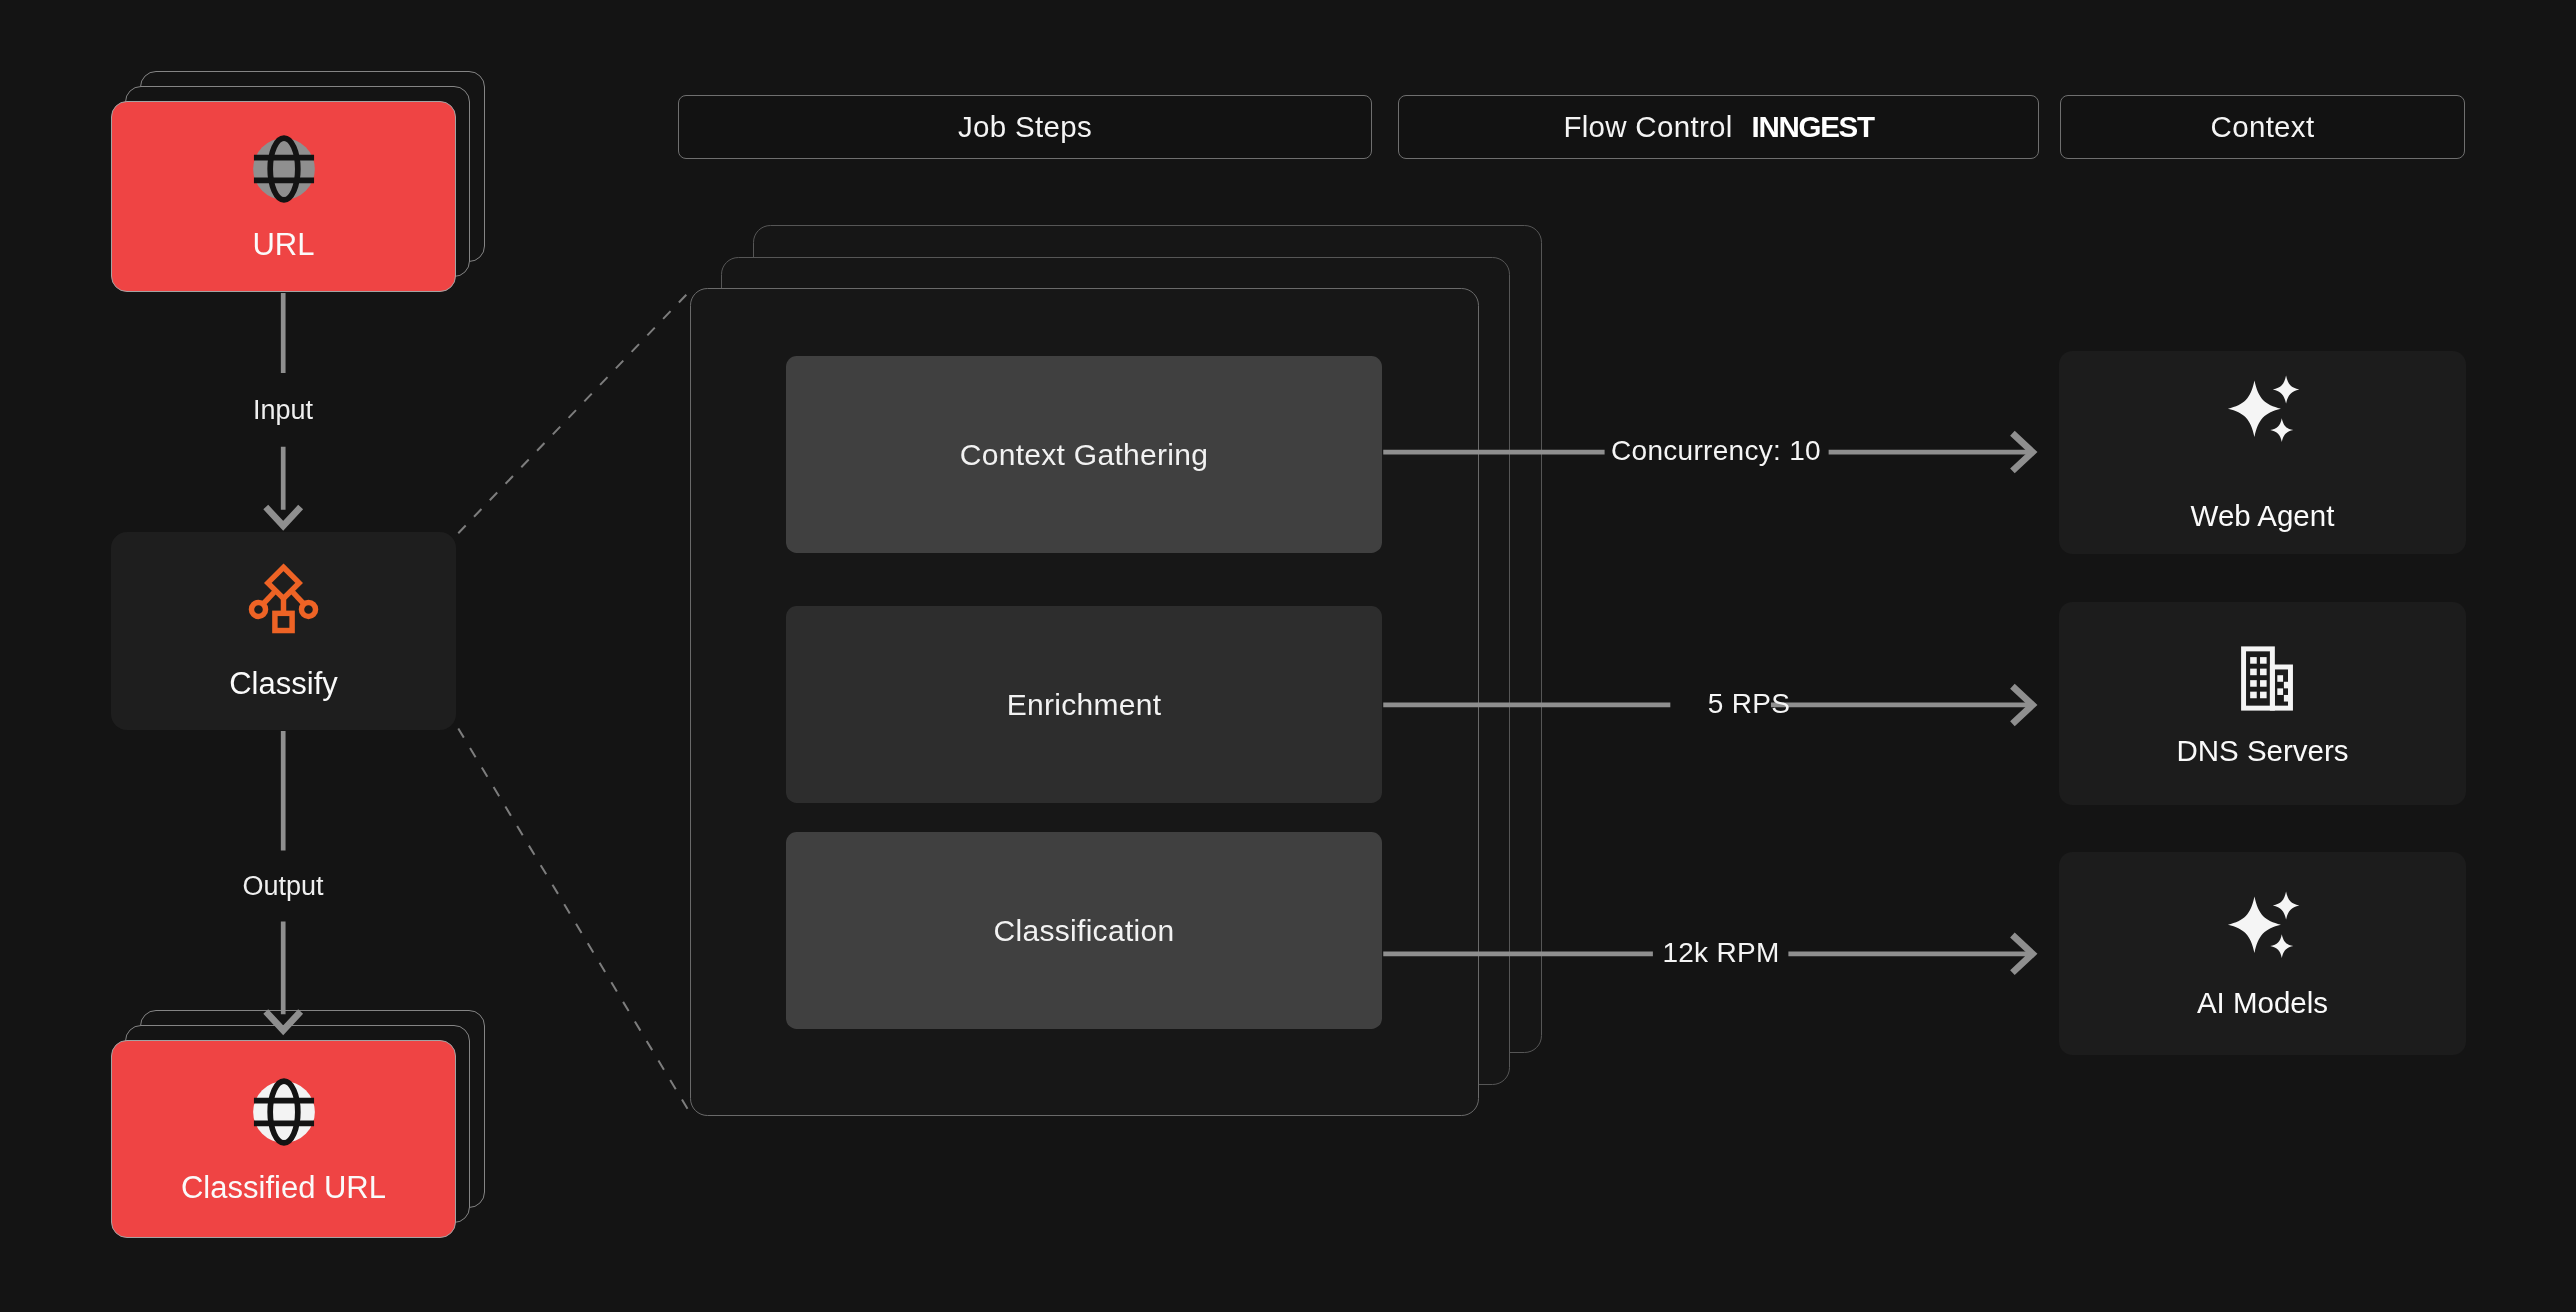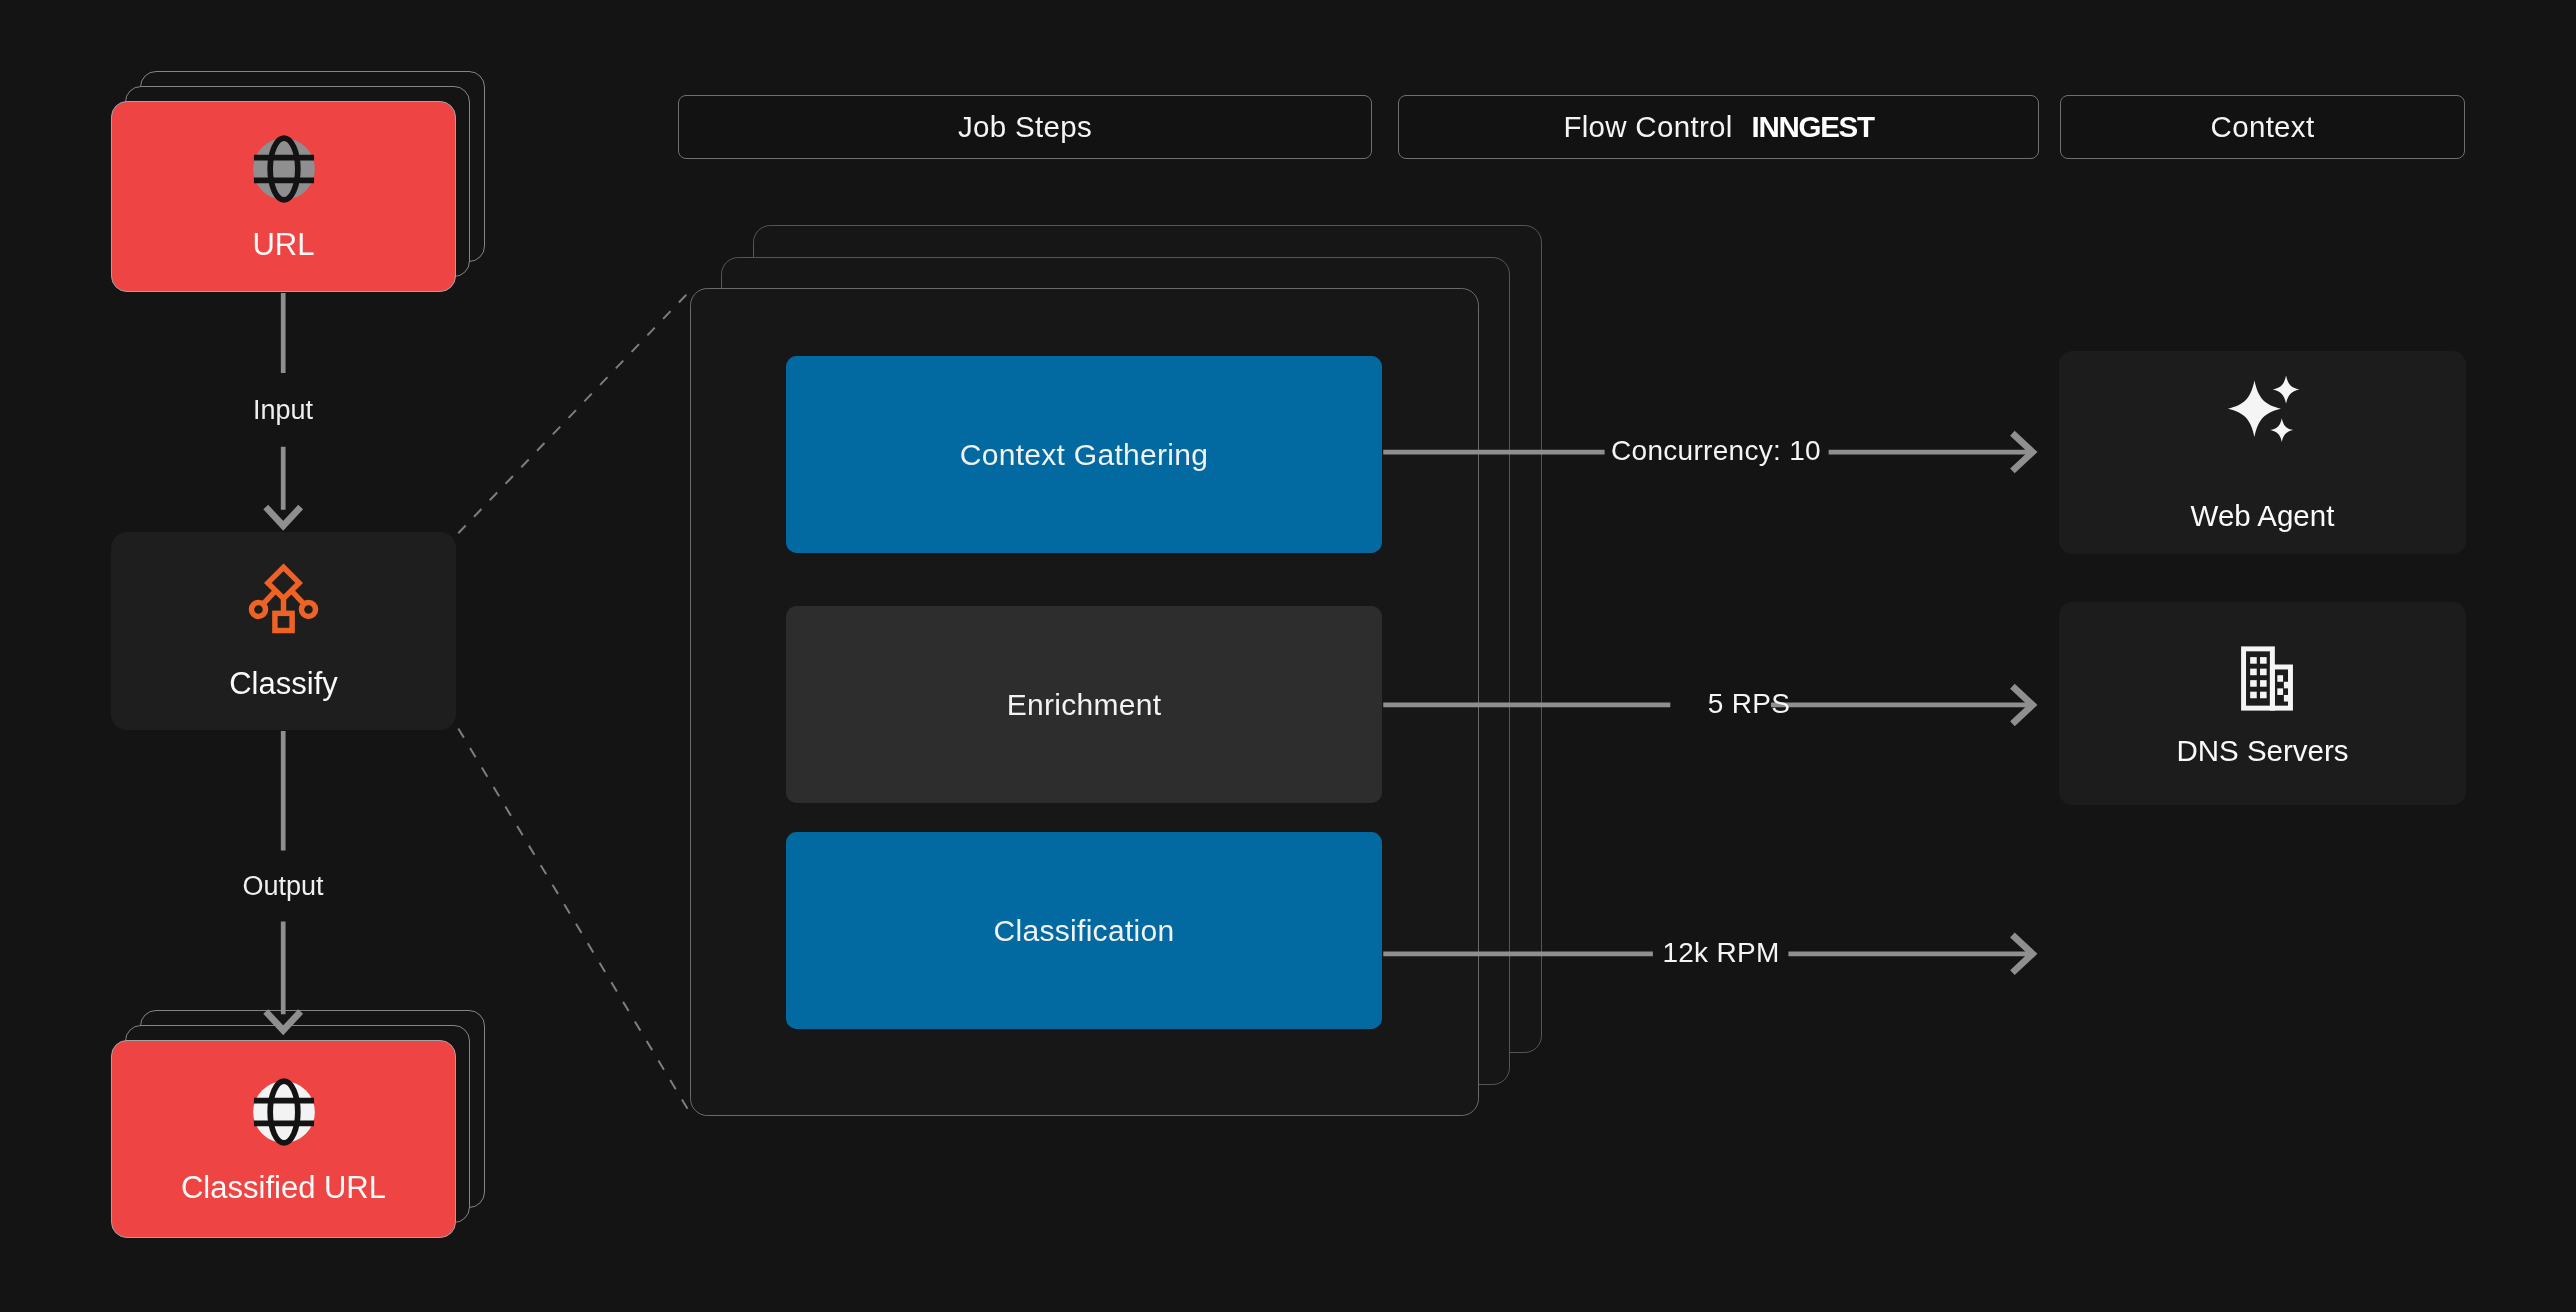--- a/index.html
+++ b/index.html
@@ -25,21 +25,21 @@
              background:#1e1e1e;border-radius:16px;
              display:flex;flex-direction:column;align-items:center;justify-content:center;
              gap:30px;font-size:31px;color:#fafafa;}
 
   
   .bigcard{position:absolute;width:789px;height:828px;box-sizing:border-box;border-radius:17.4px;}
   .bigghost{background:#161616;border:1.3px solid #565656;}
   .bigfront{background:#171717;border:1.3px solid #6a6a6a;}
 
   
-  .step{position:absolute;left:786px;width:596px;height:197px;background:#0369a1;
+  .step{position:absolute;left:786px;width:596px;height:197px;background:#404040;
         border-radius:10.7px;display:flex;align-items:center;justify-content:center;
         font-size:30px;color:#f2f2f2;letter-spacing:0.3px;}
   .step.highlighted{background:#2d2d2d;}
 
   
   .ctxcard{position:absolute;left:2059px;width:407px;height:203px;background:#1c1c1c;
            border-radius:13.4px;display:flex;flex-direction:column;align-items:center;
            justify-content:center;gap:16px;font-size:29.5px;color:#fafafa;}
 
   .overlay{position:absolute;left:0;top:0;pointer-events:none;}
@@ -144,20 +144,28 @@
         <rect x="33" y="64" width="8" height="8"></rect>
           <rect x="45" y="64" width="8" height="8"></rect>
         <rect x="66" y="44" width="7" height="8"></rect>
           <rect x="66" y="60" width="7" height="8"></rect>
         <rect x="74" y="52" width="5" height="8"></rect>
           <rect x="74" y="68" width="5" height="8"></rect>
       </g>
     </svg>
     <span>DNS Servers</span>
   </div>
+  <div class="ctxcard" style="top:852px;">
+    <svg width="82" height="82" viewBox="0 0 96 96" fill="#f5f5f5">
+      <path d="M38 10 C42.5 31 50 38.5 69 43 C50 47.5 42.5 55 38 76 C33.5 55 26 47.5 7 43 C26 38.5 33.5 31 38 10 Z"></path>
+      <path d="M75 4 C77.2 14.5 81 18.2 90.5 20.5 C81 22.8 77.2 26.5 75 37 C72.8 26.5 69 22.8 59.5 20.5 C69 18.2 72.8 14.5 75 4 Z"></path>
+      <path d="M70 54 C71.9 63 75.2 66.2 83.5 68 C75.2 69.8 71.9 73 70 82 C68.1 73 64.8 69.8 56.5 68 C64.8 66.2 68.1 63 70 54 Z"></path>
+    </svg>
+    <span>AI Models</span>
+  </div>
 
   <svg class="overlay" width="2576" height="1312" viewBox="0 0 3840 1956">
     <g stroke="#8f8f8f" stroke-width="7" fill="none">
       <path d="M422 437 V556 M422 666 V760"></path>
       <path d="M396 756 L422 784 L448 756" stroke-width="10"></path>
       <path d="M422 1090 V1268 M422 1374 V1512"></path>
       <path d="M396 1508 L422 1536 L448 1508" stroke-width="10"></path>
       <path d="M2062 674 H2392 M2726 674 H3026"></path>
       <path d="M3000 646 L3030 674 L3000 702" stroke-width="10"></path>
       <path d="M2062 1051 H2490 M2640 1051 H3026"></path>

